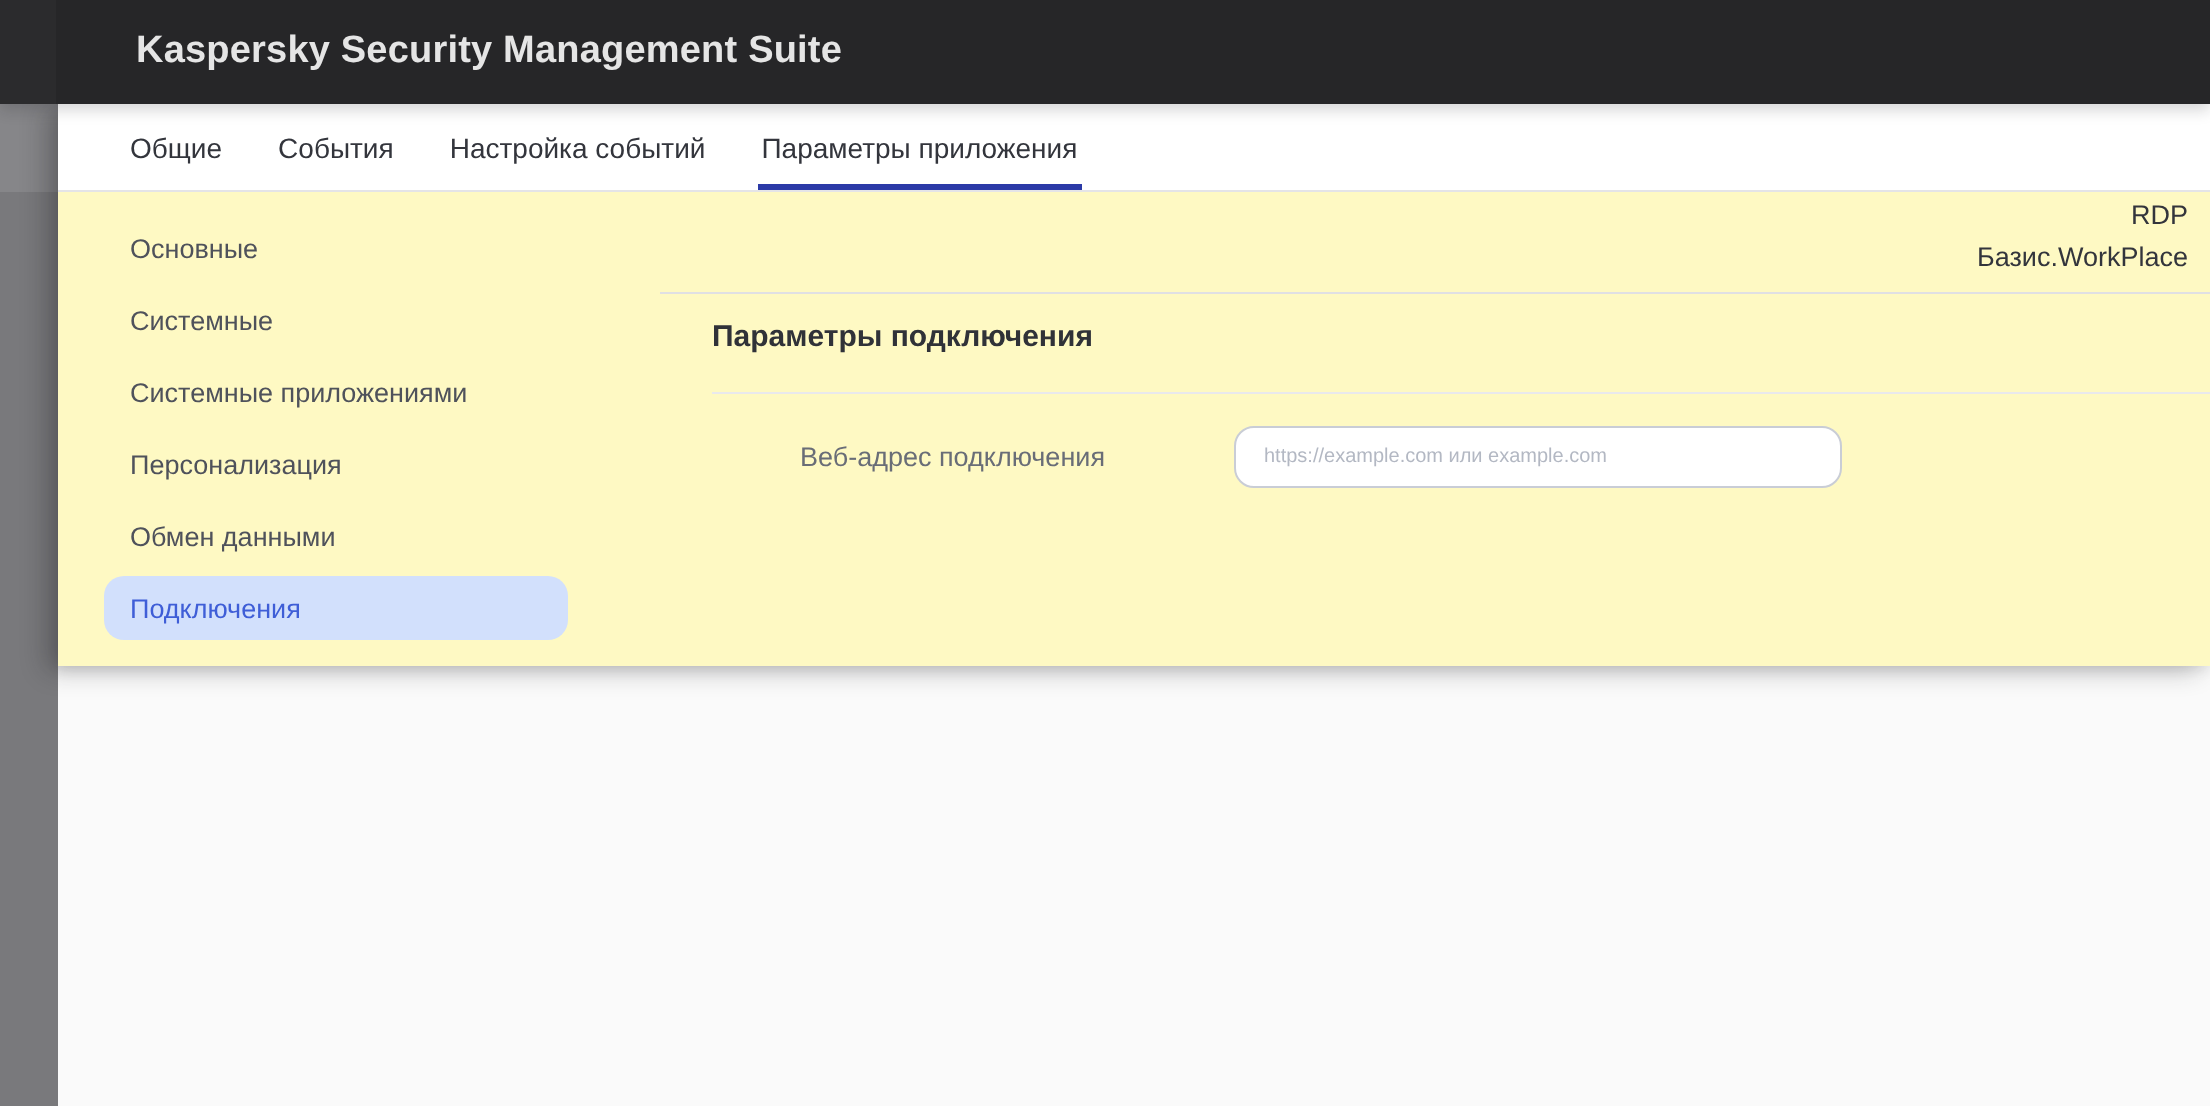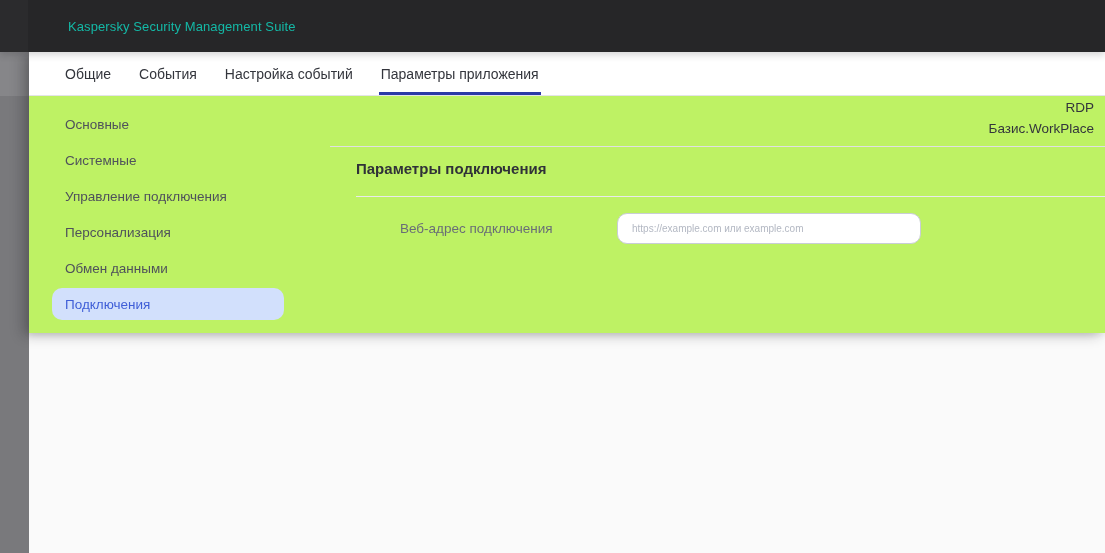--- a/index.html
+++ b/index.html
@@ -18,21 +18,21 @@
     z-index: 30;
     box-shadow: 0 3px 7px rgba(20,20,25,0.18);
   }
   .app-header .left-tint {
     position: absolute; left: 0; top: 0; width: 28px; height: 52px;
     background: #2b2b2d;
   }
   .app-title {
     position: absolute; left: 68px; top: 0; height: 52px;
     display: flex; align-items: center;
-    color: #14b8a6; font-size: 13px; font-weight: 400; letter-spacing: 0.1px;
+    color: #e5e5e5; font-size: 19px; font-weight: 700; letter-spacing: 0.1px;
   }
 
   
   .bg-strip-top {
     position: absolute; left: 0; top: 52px; width: 29px; height: 44px;
     background: #868689; z-index: 1;
   }
   .bg-strip-bottom {
     position: absolute; left: 0; top: 96px; width: 29px; height: 457px;
     background: #79797c; z-index: 1;
@@ -40,21 +40,21 @@
 
   
   .below-panel {
     position: absolute; left: 29px; top: 333px; width: 1076px; height: 220px;
     background: #fafafa; z-index: 2;
   }
 
   
   .panel {
     position: absolute; left: 29px; top: 52px; width: 1076px; height: 281px;
-    background: #bef264; z-index: 10;
+    background: #fef9c3; z-index: 10;
     box-shadow: -6px 2px 12px rgba(25,25,30,0.30), 0 2px 6px rgba(25,25,30,0.08);
   }
 
   
   .main-tabs {
     position: absolute; left: 0; top: 0; width: 1076px; height: 44px;
     display: flex; align-items: stretch;
     padding-left: 34px;
     border-bottom: 1px solid #e4e4e7;
     background: #ffffff;
@@ -145,21 +145,21 @@
     <nav class="main-tabs">
       <div class="main-tab">Общие</div>
       <div class="main-tab">События</div>
       <div class="main-tab">Настройка событий</div>
       <div class="main-tab active">Параметры приложения</div>
     </nav>
 
     <aside class="sidebar">
       <div class="side-item">Основные</div>
       <div class="side-item">Системные</div>
-      <div class="side-item">Управление подключения</div>
+      <div class="side-item">Системные приложениями</div>
       <div class="side-item">Персонализация</div>
       <div class="side-item">Обмен данными</div>
       <div class="side-item selected">Подключения</div>
     </aside>
 
     <main class="content">
 
       <nav class="sub-tabs">
         <div class="sub-tab">RDP</div>
         <div class="sub-tab">Базис.WorkPlace</div>

